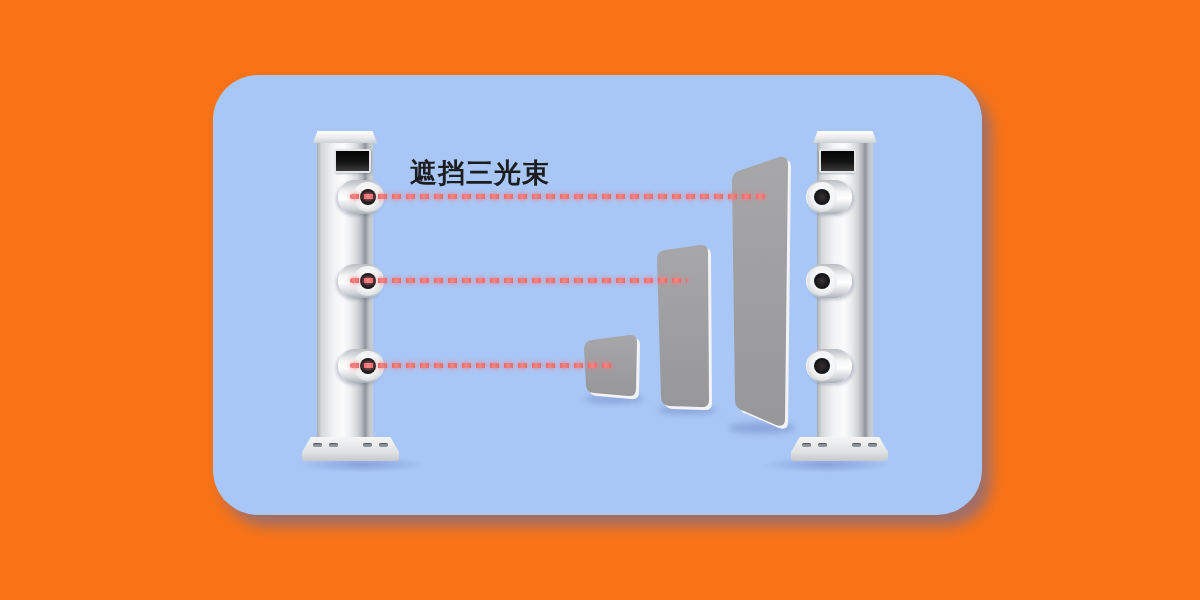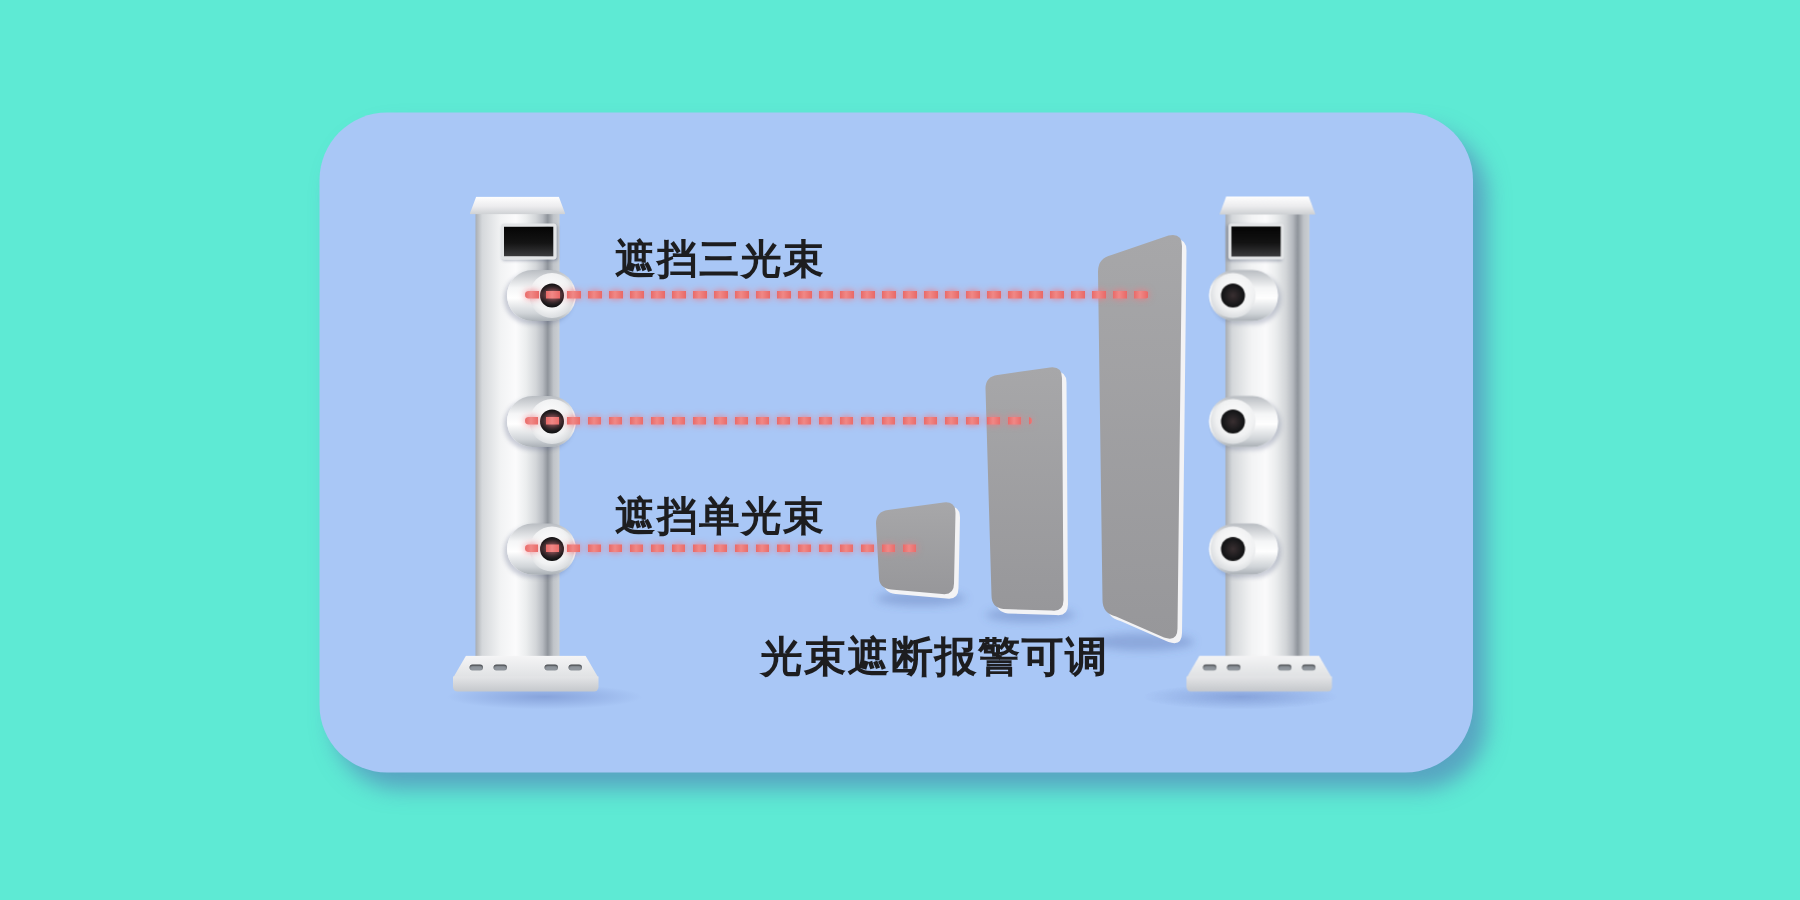--- a/index.html
+++ b/index.html
@@ -1,18 +1,18 @@
 <!DOCTYPE html>
 <html><head>
 <meta charset="utf-8">
 <style>
   * { margin:0; padding:0; box-sizing:border-box; }
   body { font-family:"Liberation Sans", sans-serif; }
 
-  .stage { position:relative; width:1200px; height:600px; background:#5eead4; overflow:hidden; }
+  .stage { position:relative; width:1200px; height:600px; background:#f97316; overflow:hidden; }
 
   .card {
     position:absolute; left:213px; top:75px; width:769px; height:440px;
     border-radius:45px; background:#a9c7f6;
     box-shadow:9px 11px 14px rgba(82,108,178,.55);
   }
 
   
   .tower { position:absolute; top:131px; width:56px; height:340px; }
   .tower.left  { left:317px; }
@@ -198,16 +198,14 @@
       </div>
       <div class="base-front"></div>
     </div>
   </div>
 
   <div class="beam b3"></div>
   <div class="beam b2"></div>
   <div class="beam b1"></div>
 
   <div class="blabel t3">遮挡三光束</div>
-  <div class="blabel t1">遮挡单光束</div>
-  <div class="caption">光束遮断报警可调</div>
 
 </div>
 
 </body></html>

